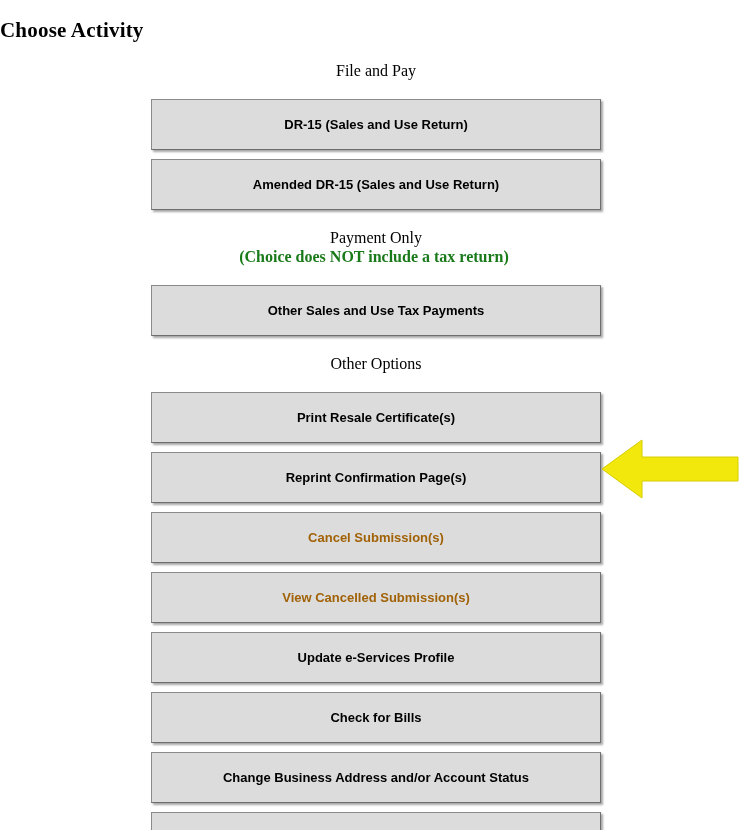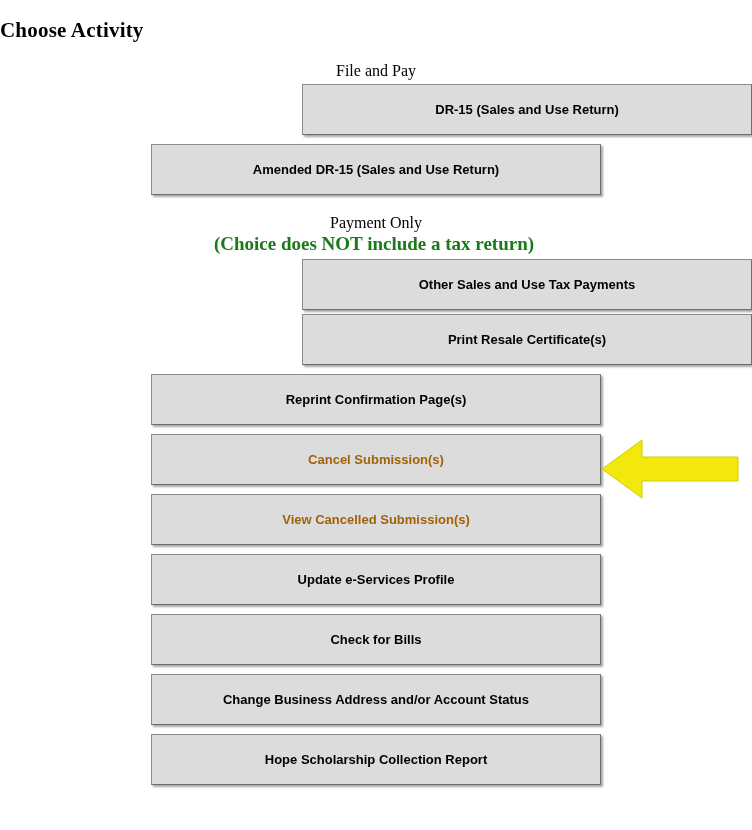--- a/index.html
+++ b/index.html
@@ -30,21 +30,21 @@
     text-align: center;
     font-family: "Liberation Serif", serif;
     font-size: 16px;
     font-weight: normal;
     color: #000000;
     margin: 19px 0 0 0;
   }
   .section-note {
     text-align: center;
     font-family: "Liberation Serif", serif;
-    font-size: 19px;
+    font-size: 16px;
     font-weight: bold;
     color: #1a7a1a;
     margin: 1px 4px 0 0;
   }
   .btn-wrap {
     display: flex;
     justify-content: center;
     margin-top: 9px;
   }
   .btn {
@@ -62,21 +62,21 @@
     font-size: 13px;
     font-weight: bold;
     color: #000000;
     cursor: pointer;
     user-select: none;
   }
   .btn.disabled {
     color: #a16207;
     cursor: default;
   }
-  .first-in-group { margin-top: 4px; justify-content: flex-end; }
+  .first-in-group { margin-top: 19px; }
   .arrow {
     position: absolute;
     left: 600px;
     top: 420px;
     width: 140px;
     height: 62px;
     pointer-events: none;
   }
 </style>
 </head>
@@ -95,20 +95,21 @@
     <div class="btn">Amended DR-15 (Sales and Use Return)</div>
   </div>
 
   <h2 class="section-heading">Payment Only</h2>
   <div class="section-note">(Choice does NOT include a tax return)</div>
 
   <div class="btn-wrap first-in-group">
     <div class="btn">Other Sales and Use Tax Payments</div>
   </div>
 
+  <h2 class="section-heading">Other Options</h2>
 
   <div class="btn-wrap first-in-group">
     <div class="btn">Print Resale Certificate(s)</div>
   </div>
   <div class="btn-wrap">
     <div class="btn">Reprint Confirmation Page(s)</div>
   </div>
   <div class="btn-wrap">
     <div class="btn disabled">Cancel Submission(s)</div>
   </div>

